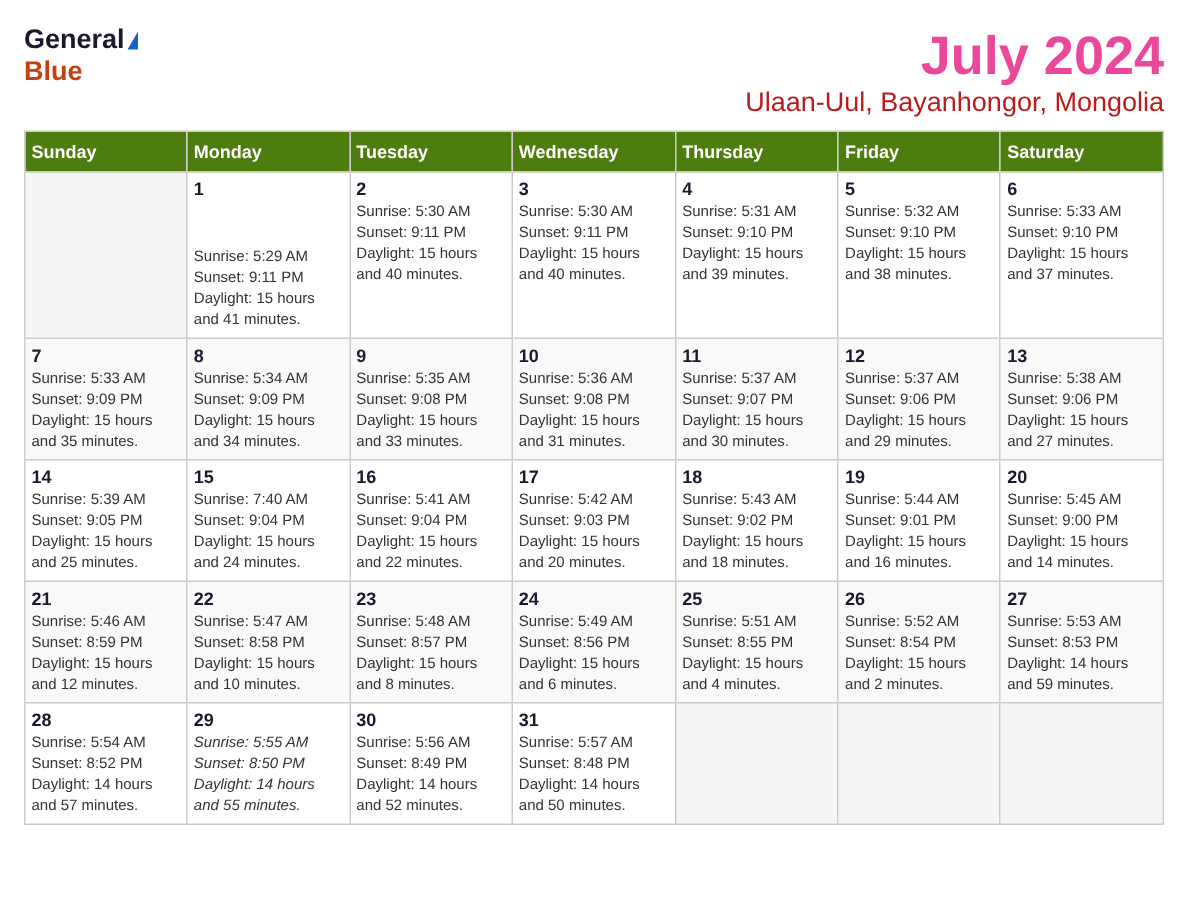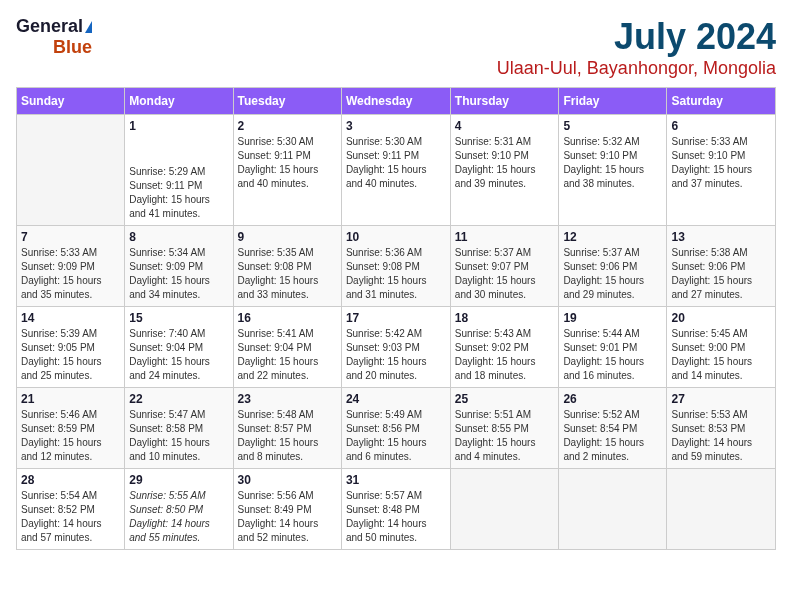--- a/index.html
+++ b/index.html
@@ -12,21 +12,21 @@
     }
     .header-area {
       display: flex;
       justify-content: space-between;
       align-items: flex-start;
       margin-bottom: 8px;
     }
     .logo {
       display: flex;
       flex-direction: column;
-      align-items: flex-end;
+      align-items: flex-start;
     }
     .logo-general {
       font-size: 18px;
       font-weight: bold;
       color: #1a1a2e;
     }
     .logo-blue {
       font-size: 18px;
       font-weight: bold;
       color: #c2410c;
@@ -39,33 +39,33 @@
       border-bottom: 12px solid #1565c0;
       margin-left: 2px;
       vertical-align: middle;
     }
     .title-area {
       text-align: right;
     }
     .month-title {
       font-size: 36px;
       font-weight: bold;
-      color: #0c4a6e;
+      color: #ec4899;
     }
     .subtitle {
       font-size: 18px;
       color: #b91c1c;
     }
     table {
       width: 100%;
       border-collapse: collapse;
       font-size: 11px;
     }
     thead tr th {
-      background-color: #8b5cf6;
+      background-color: #4d7c0f;
       color: #fff;
       padding: 6px 4px;
       text-align: left;
       font-size: 12px;
       font-weight: bold;
       border: 1px solid #ccc;
     }
     tbody tr td {
       border: 1px solid #ccc;
       vertical-align: top;

